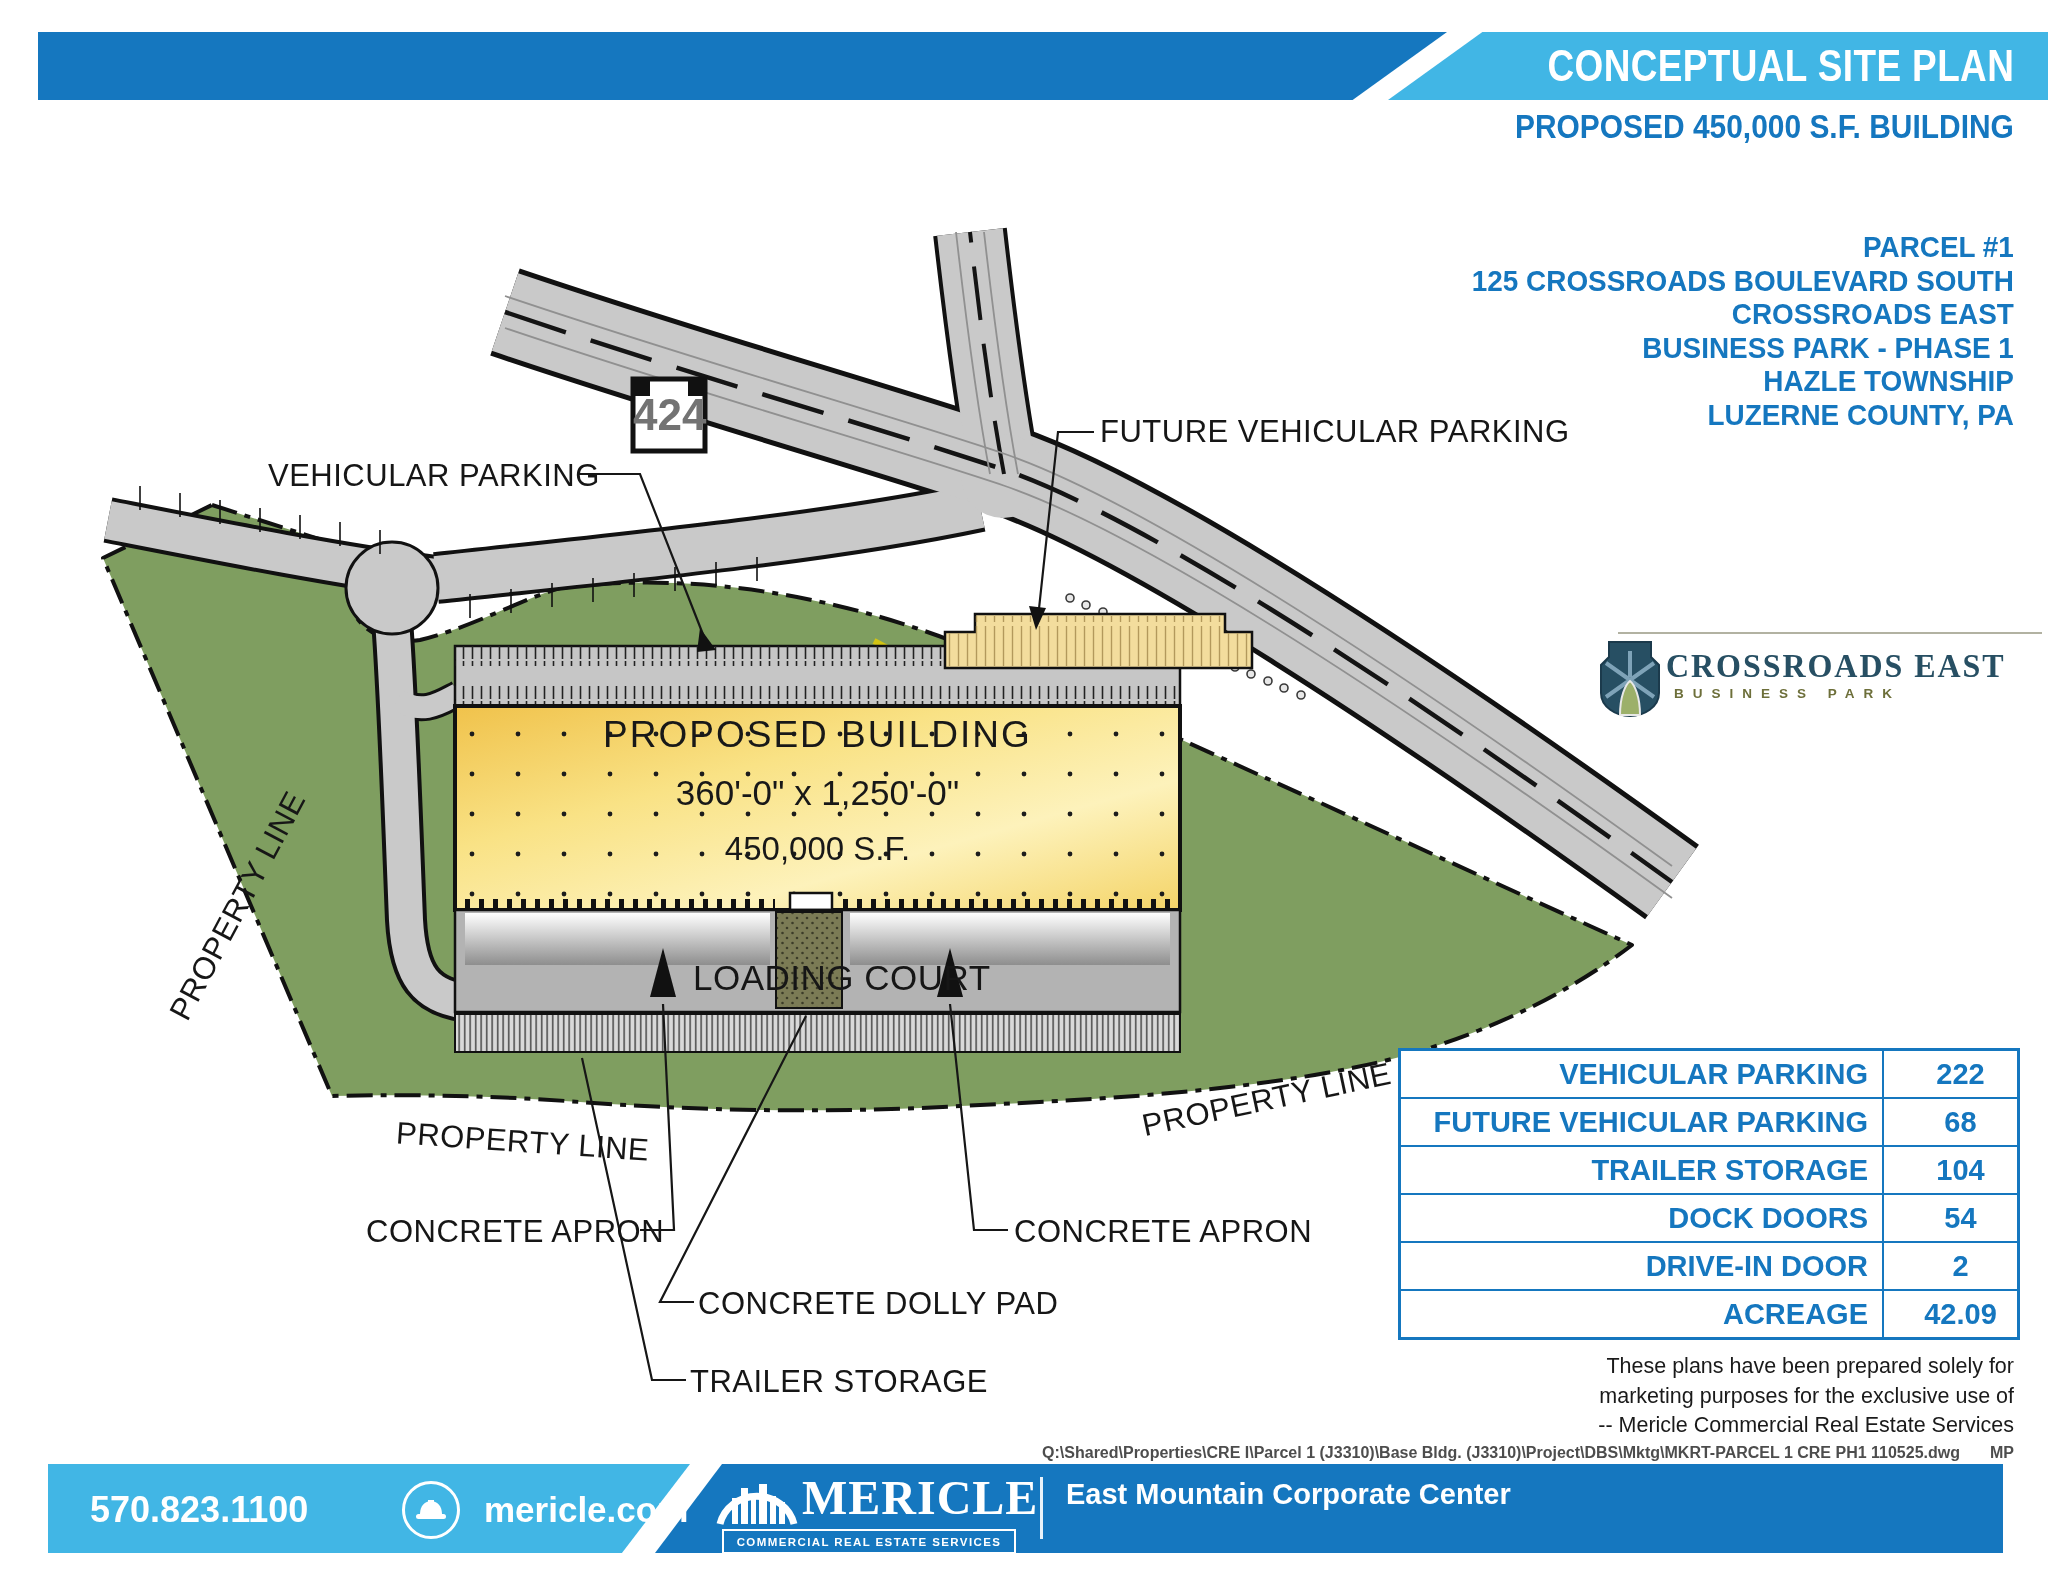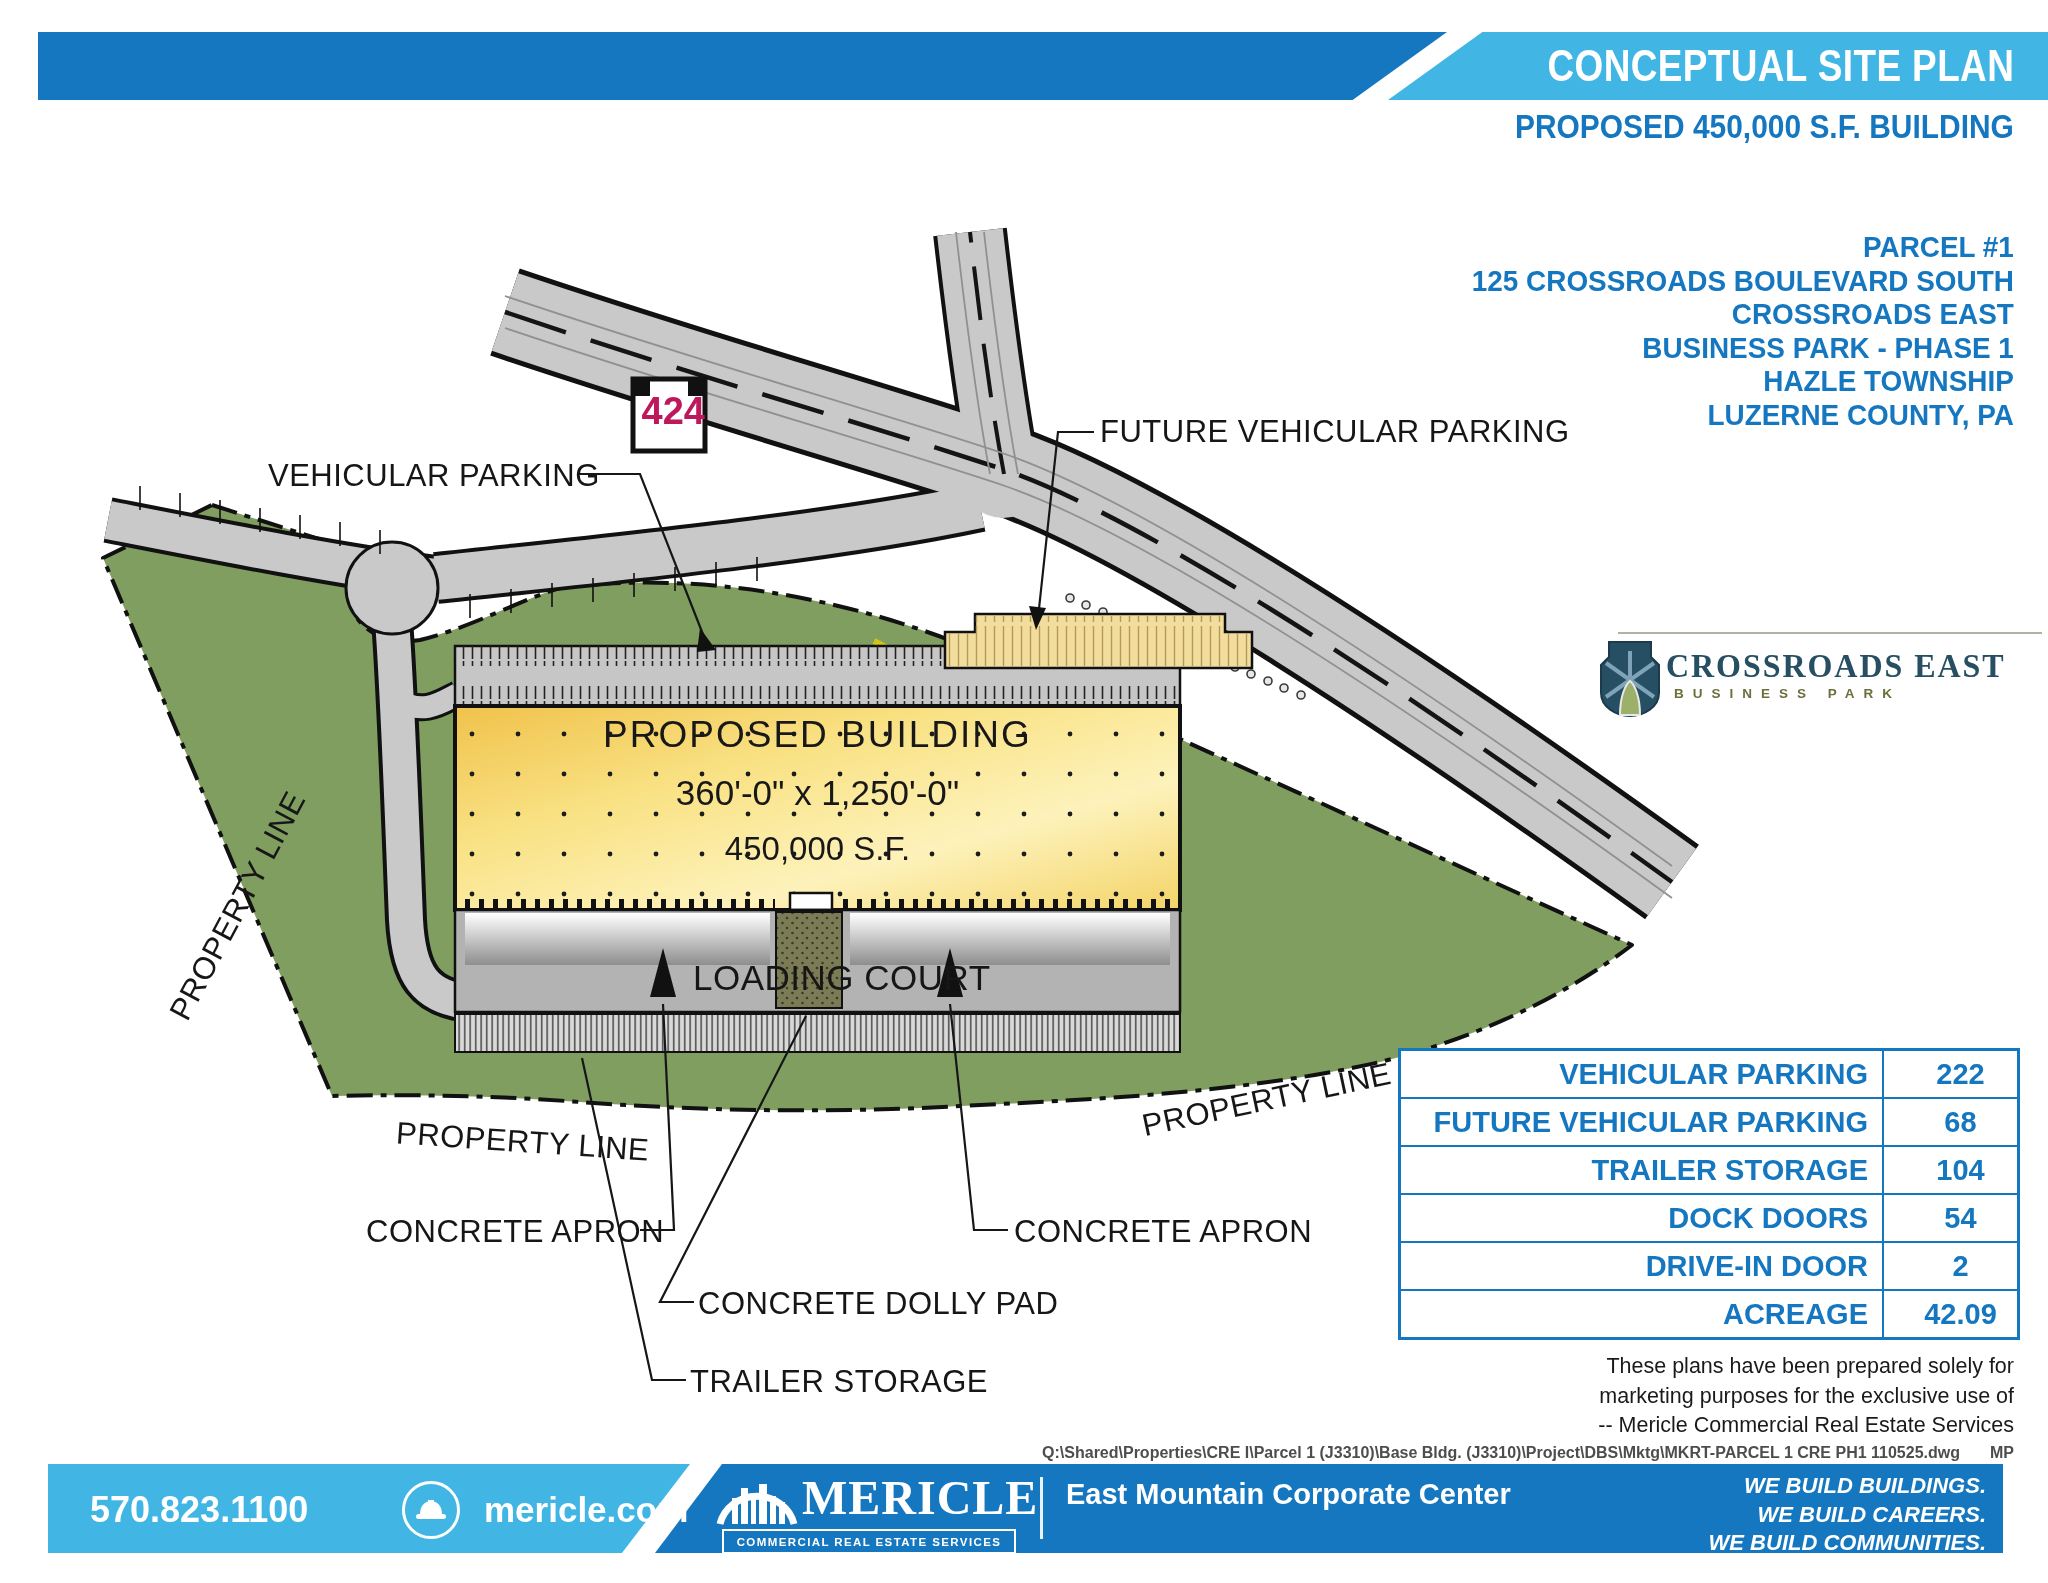--- a/index.html
+++ b/index.html
@@ -36,22 +36,22 @@
   .sum-value{height:46px;display:flex;align-items:center;justify-content:center;
       color:#1577bf;font-weight:bold;font-size:29px;padding-left:26px;}
   
   .disclaimer{right:34px;top:1352px;text-align:right;color:#1a1a1a;font-size:21.5px;
       line-height:29.5px;white-space:nowrap;}
   .filepath{right:34px;top:1444px;color:#4d4d4d;font-weight:bold;font-size:16px;
       white-space:nowrap;display:flex;gap:30px;}
   
   .plan-label{color:#161616;font-size:31px;white-space:nowrap;transform-origin:center;
       letter-spacing:.5px;}
-  .shield-num{left:633px;top:390px;width:72px;text-align:right;font-size:38px;
-      font-weight:bold;color:#be185d;}
+  .shield-num{left:633px;top:390px;width:72px;text-align:right;font-size:44px;
+      font-weight:bold;color:#737373;}
   .bldg-text{left:455px;top:714px;width:725px;text-align:center;color:#181818;}
   .bldg-text .l1{font-size:37px;letter-spacing:2px;margin-bottom:17px;}
   .bldg-text .l2{font-size:35px;margin-bottom:17px;}
   .bldg-text .l3{font-size:33px;}
   
   .foot-light{left:48px;top:1464px;width:642px;height:89px;background:#41b6e5;
       clip-path:polygon(0 0,100% 0,89.4% 100%,0 100%);}
   .foot-dark{left:655px;top:1464px;width:1348px;height:89px;background:#1577bf;
       clip-path:polygon(4.97% 0,100% 0,100% 100%,0 100%);}
   .foot-phone{left:90px;top:1489px;color:#fff;font-weight:bold;font-size:36px;}
@@ -346,19 +346,14 @@
     <rect x="43" y="12" width="8" height="40" fill="#fff"></rect>
     <rect x="54" y="24" width="6" height="28" fill="#fff"></rect>
     <rect x="63" y="30" width="6" height="22" fill="#fff"></rect>
   </svg>
   <div class="abs mericle-name">MERICLE</div>
   <div class="abs mericle-tag">COMMERCIAL REAL ESTATE SERVICES</div>
 
   <div class="abs foot-div"></div>
   <div class="abs addr1">East Mountain Corporate Center</div>
 
-  <div class="abs slogans">
-    <div>WE BUILD BUILDINGS.</div>
-    <div>WE BUILD CAREERS.</div>
-    <div>WE BUILD COMMUNITIES.</div>
-  </div>
 
 </div>
 
 </body></html>

